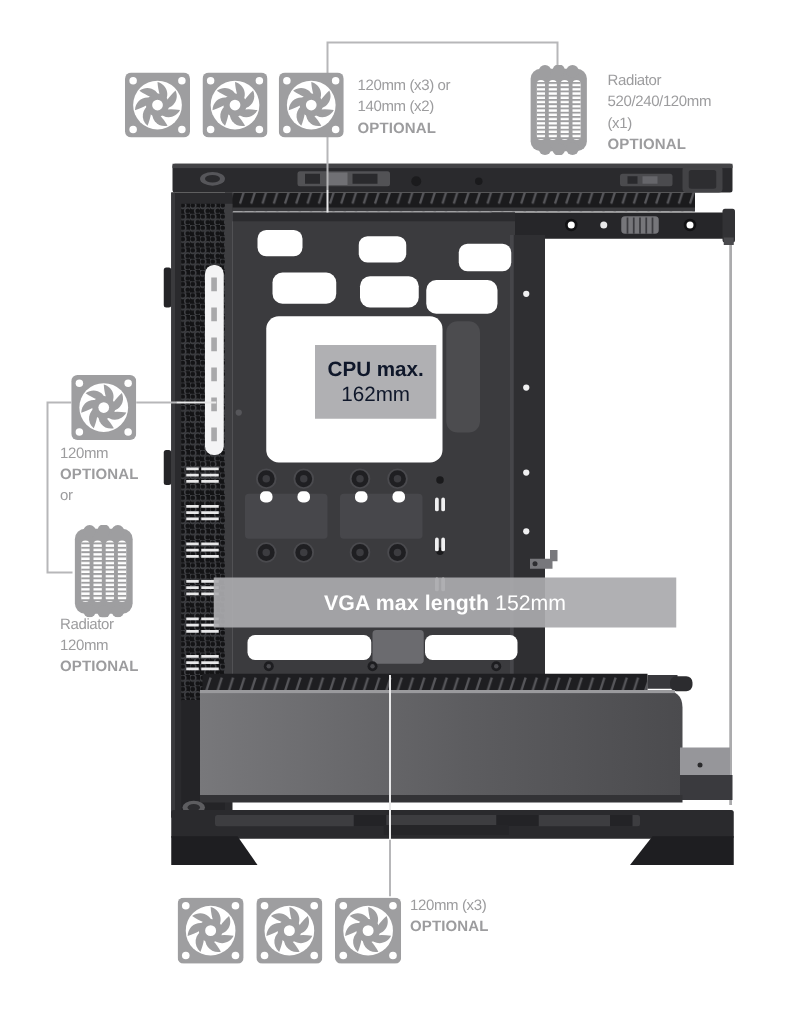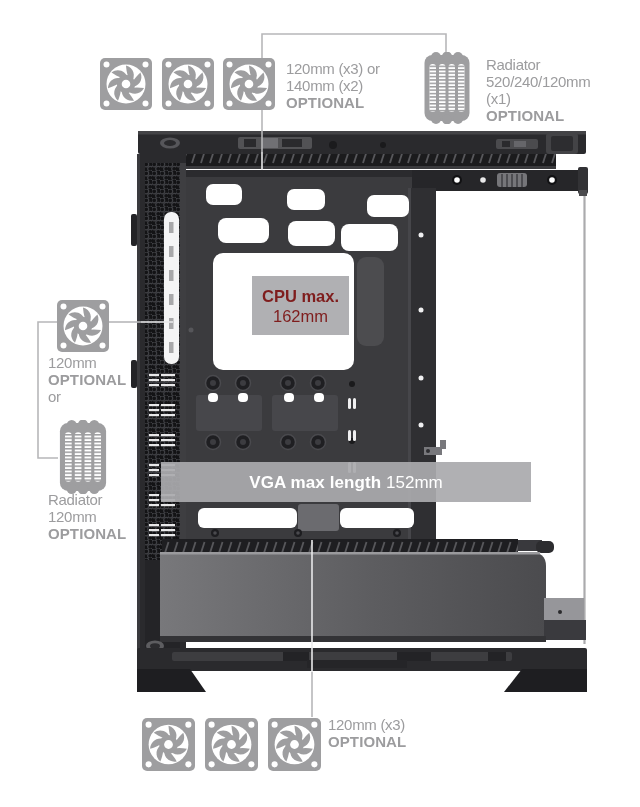--- a/index.html
+++ b/index.html
@@ -3,38 +3,38 @@
 <meta charset="utf-8">
 <style>
   html,body{margin:0;padding:0;background:#fff;}
   .canvas{
     position:relative;width:640px;height:807px;background:#ffffff;overflow:hidden;
     font-family:"Liberation Sans", sans-serif;
   }
   svg.layer{position:absolute;left:0;top:0;width:640px;height:807px;}
   
   .label{
-    position:absolute;color:#9c9c9e;font-size:15px;line-height:17px;
+    position:absolute;color:#9c9c9e;font-size:12px;line-height:17px;
     letter-spacing:-0.3px;white-space:nowrap;
   }
   .label .ln{display:block;}
   .label .b{font-weight:bold;letter-spacing:0.1px;}
   
   .icon{position:absolute;color:#9e9ea0;}
   .icon svg{display:block;width:100%;height:100%;}
   
   .badge-cpu{
     position:absolute;left:252px;top:276px;width:97px;height:59px;
-    background:rgba(170,170,173,0.93);color:#7f1d1d;text-align:center;
+    background:rgba(170,170,173,0.93);color:#0f172a;text-align:center;
     padding-top:10px;box-sizing:border-box;font-size:16.5px;line-height:20px;
   }
   .badge-cpu .t{font-weight:bold;display:block;}
   .badge-cpu .v{display:block;}
   .badge-vga{
-    position:absolute;left:161px;top:462px;width:370px;height:40px;
+    position:absolute;left:171px;top:462px;width:370px;height:40px;
     background:rgba(170,170,173,0.93);color:#fff;display:flex;flex-direction:column;
     align-items:center;justify-content:center;font-size:17px;line-height:19px;
   }
   .badge-vga .row{white-space:nowrap;}
   .badge-vga b{letter-spacing:0.1px;}
 </style>
 </head>
 <body>
 
 <div class="canvas">

